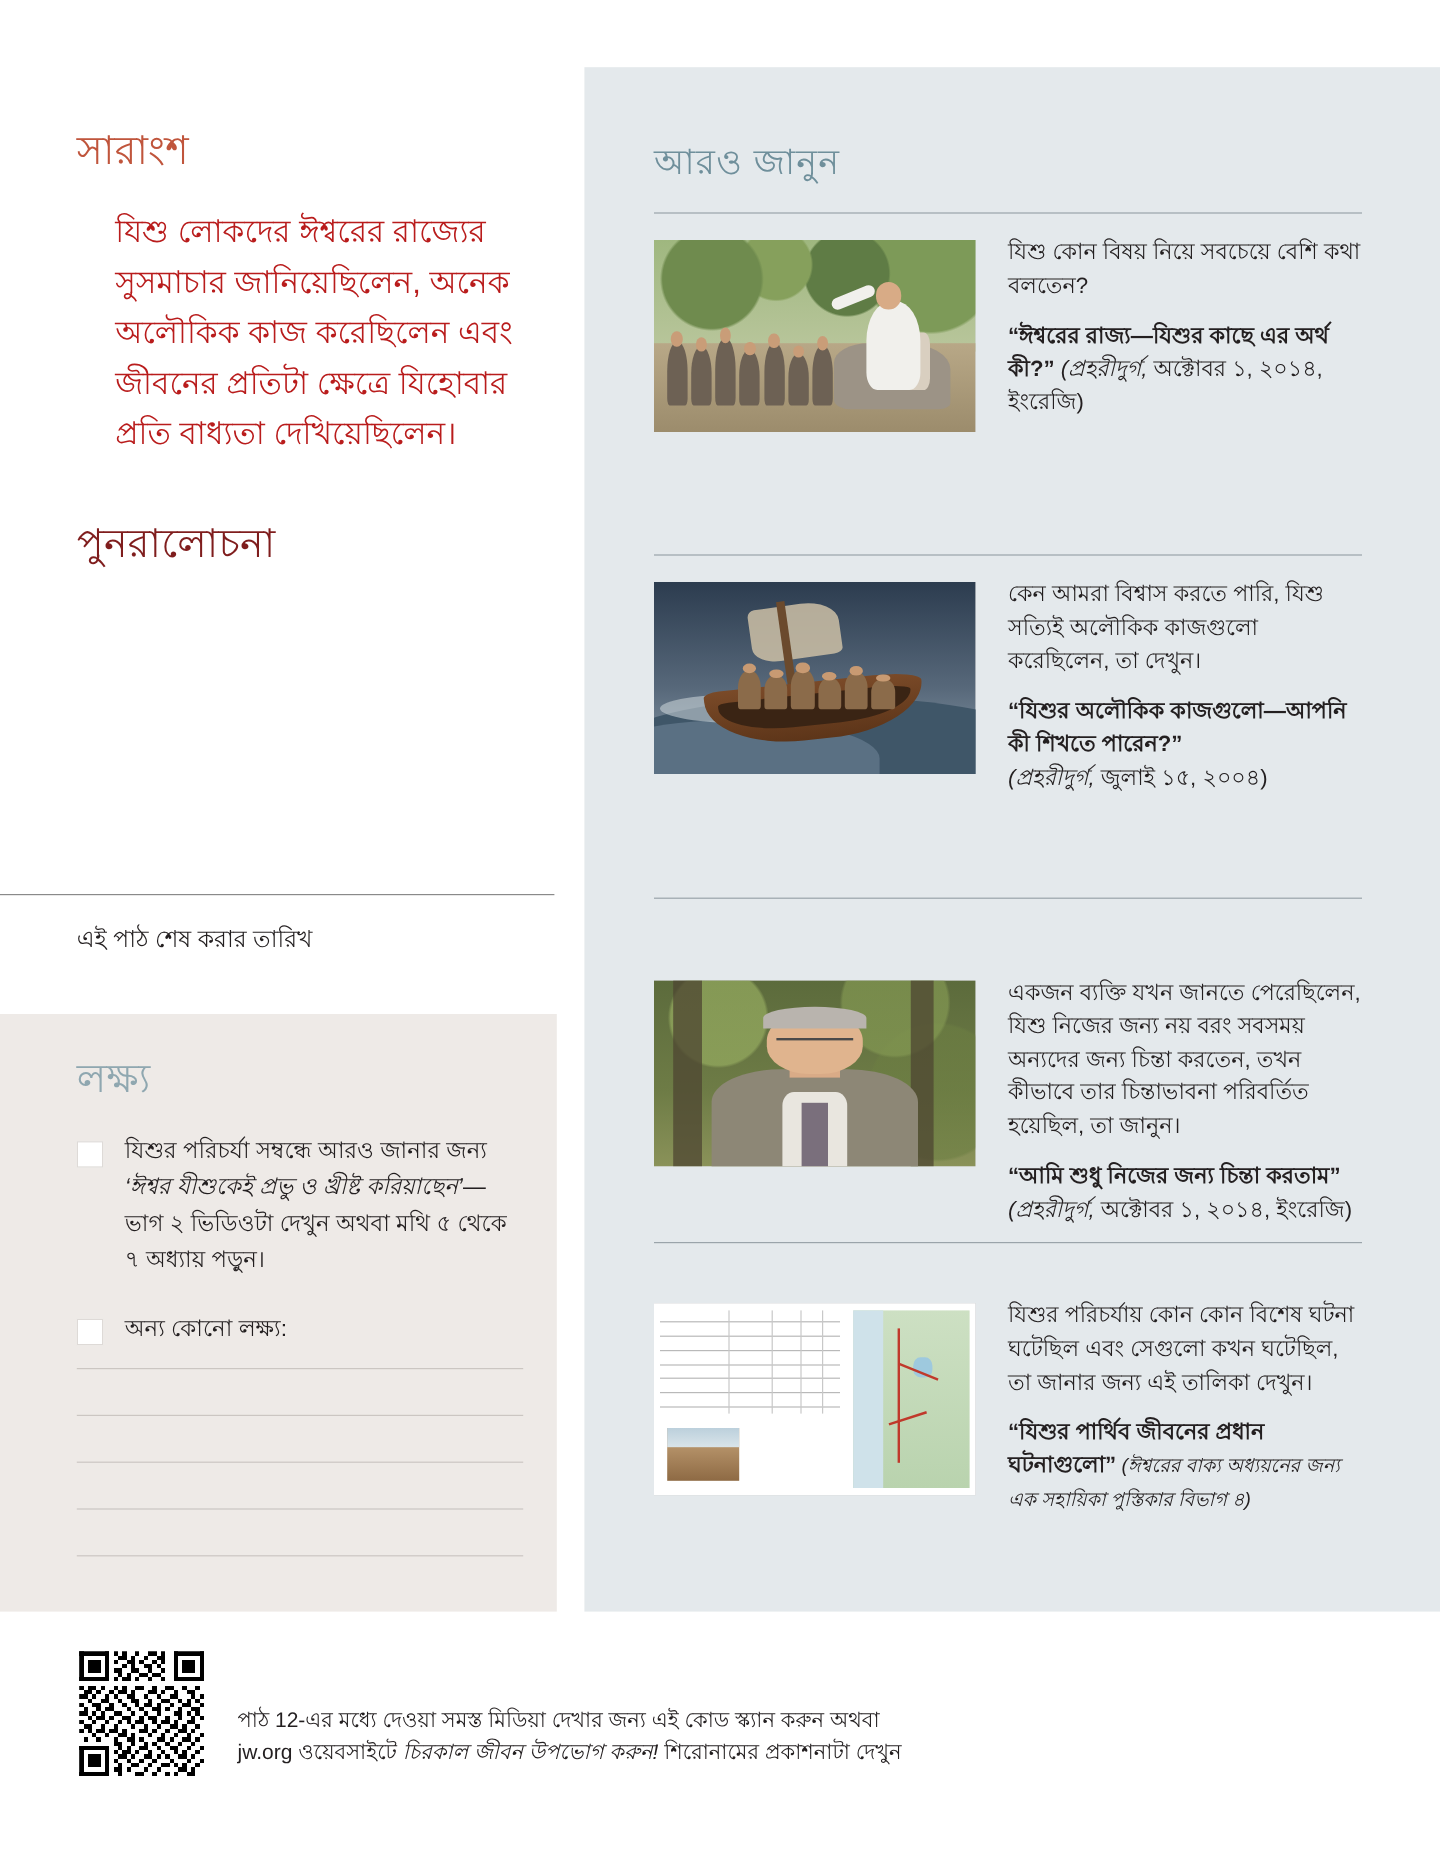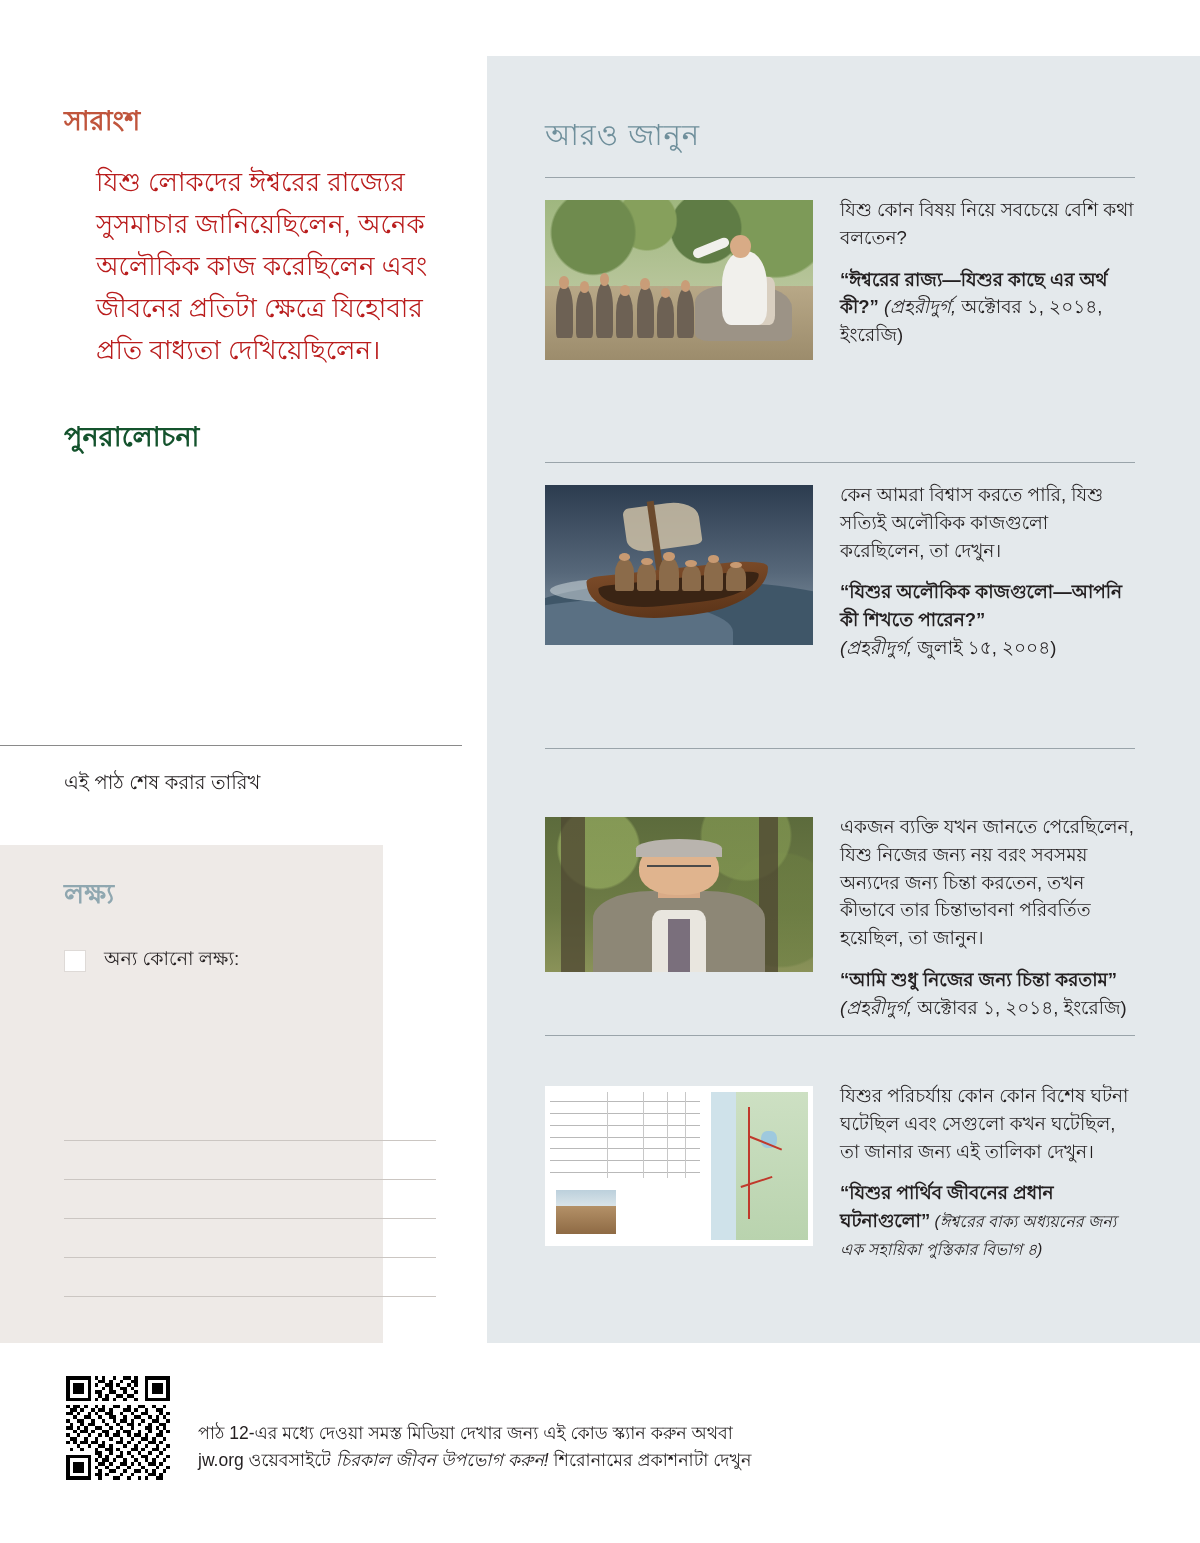--- a/index.html
+++ b/index.html
@@ -33,27 +33,27 @@
 
   
   .left-col {
     position: absolute;
     left: 64px;
     top: 100px;
     width: 380px;
   }
 
   h2.section-title {
-    font-size: 27px;
-    font-weight: bold;
+    font-size: 33px;
+    font-weight: normal;
     margin: 0 0 16px 0;
     letter-spacing: 0.2px;
   }
   .title-summary { color: #c0553c; }
-  .title-review  { color: #14532d; }
+  .title-review  { color: #7f1d1d; }
   .title-goals   { color: #8fa7b0; }
 
   .body-text {
     font-size: 26px;
     line-height: 1.62;
     color: #b91c1c;
     margin-left: 32px;
   }
 
   .review-list {
@@ -95,21 +95,21 @@
     width: 420px;
     font-size: 19.5px;
     color: #231f20;
   }
 
   
   .goals-box {
     position: absolute;
     left: 0;
     top: 845px;
-    width: 383px;
+    width: 464px;
     height: 498px;
     background: #eeeae7;
   }
   .goals-inner {
     position: absolute;
     left: 64px;
     top: 28px;
     width: 372px;
   }
   .goal-item {
@@ -311,20 +311,24 @@
     <h2 class="section-title title-review" style="margin-top:44px;">পুনরালোচনা</h2>
   </div>
 
   <div class="divider"></div>
   <div class="date-line">এই পাঠ শেষ করার তারিখ</div>
 
   <div class="goals-box">
     <div class="goals-inner">
       <h2 class="section-title title-goals">লক্ষ্য</h2>
 
+      <div class="goal-item">
+        <span class="goal-box-mark"></span>
+        <span>যিশুর পরিচর্যা সম্বন্ধে আরও জানার জন্য </span><em>‘ঈশ্বর যীশুকেই প্রভু ও খ্রীষ্ট করিয়াছেন’</em><span>—ভাগ ২ ভিডিওটা দেখুন অথবা মথি ৫ থেকে ৭ অধ্যায় পড়ুন।</span>
+      </div>
 
       <div class="goal-item" style="margin-top:26px;">
         <span class="goal-box-mark"></span>
         <span>অন্য কোনো লক্ষ্য:</span>
       </div>
     </div>
   </div>
 
   <div class="goal-lines">
     <div class="ln"></div>

